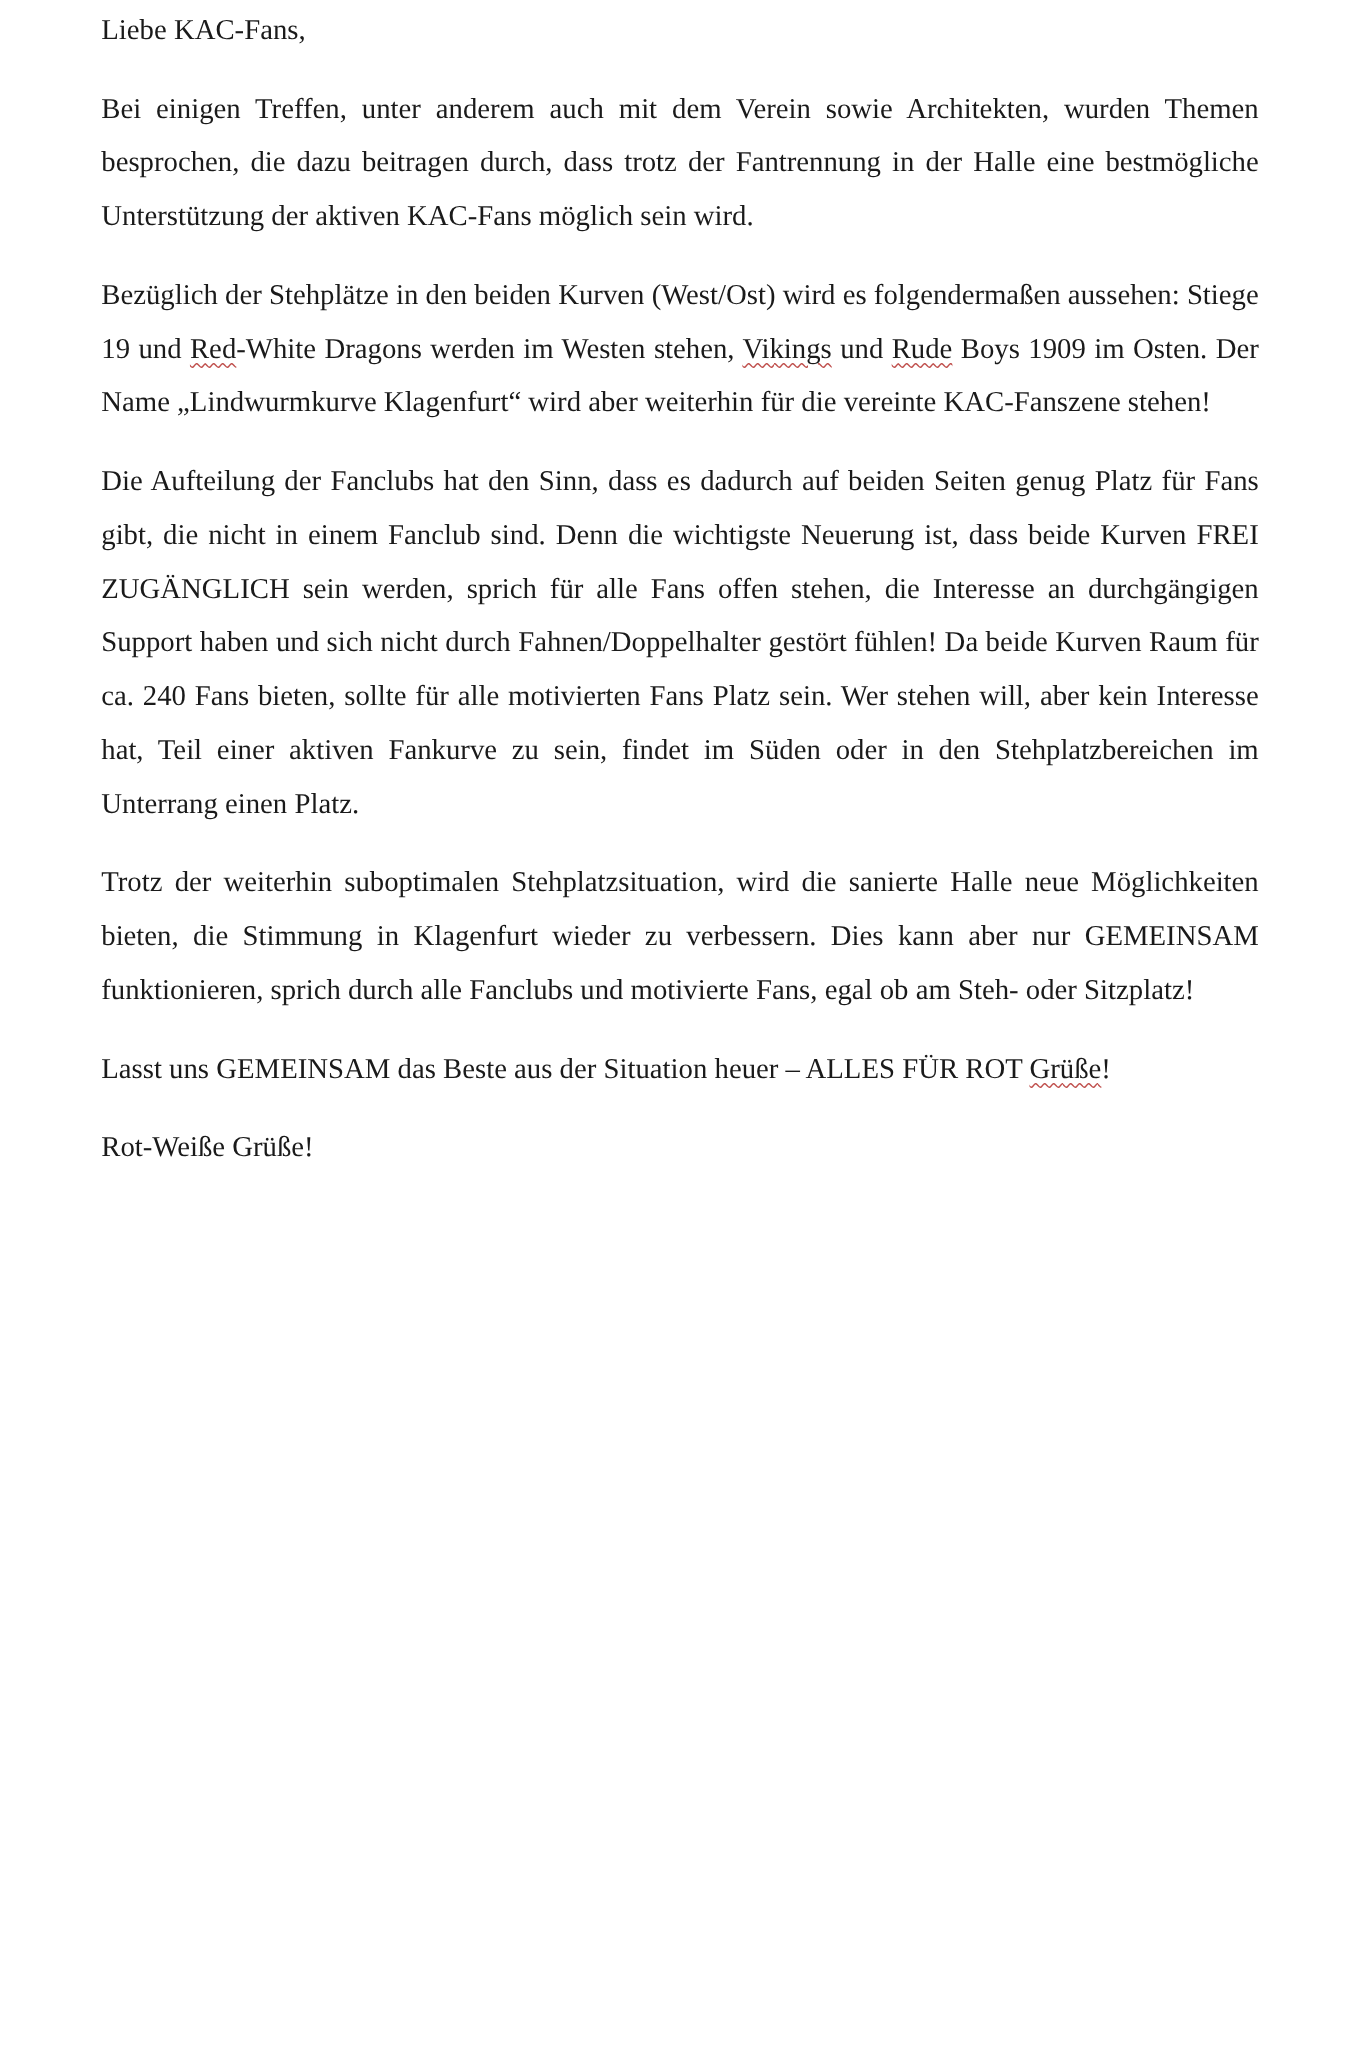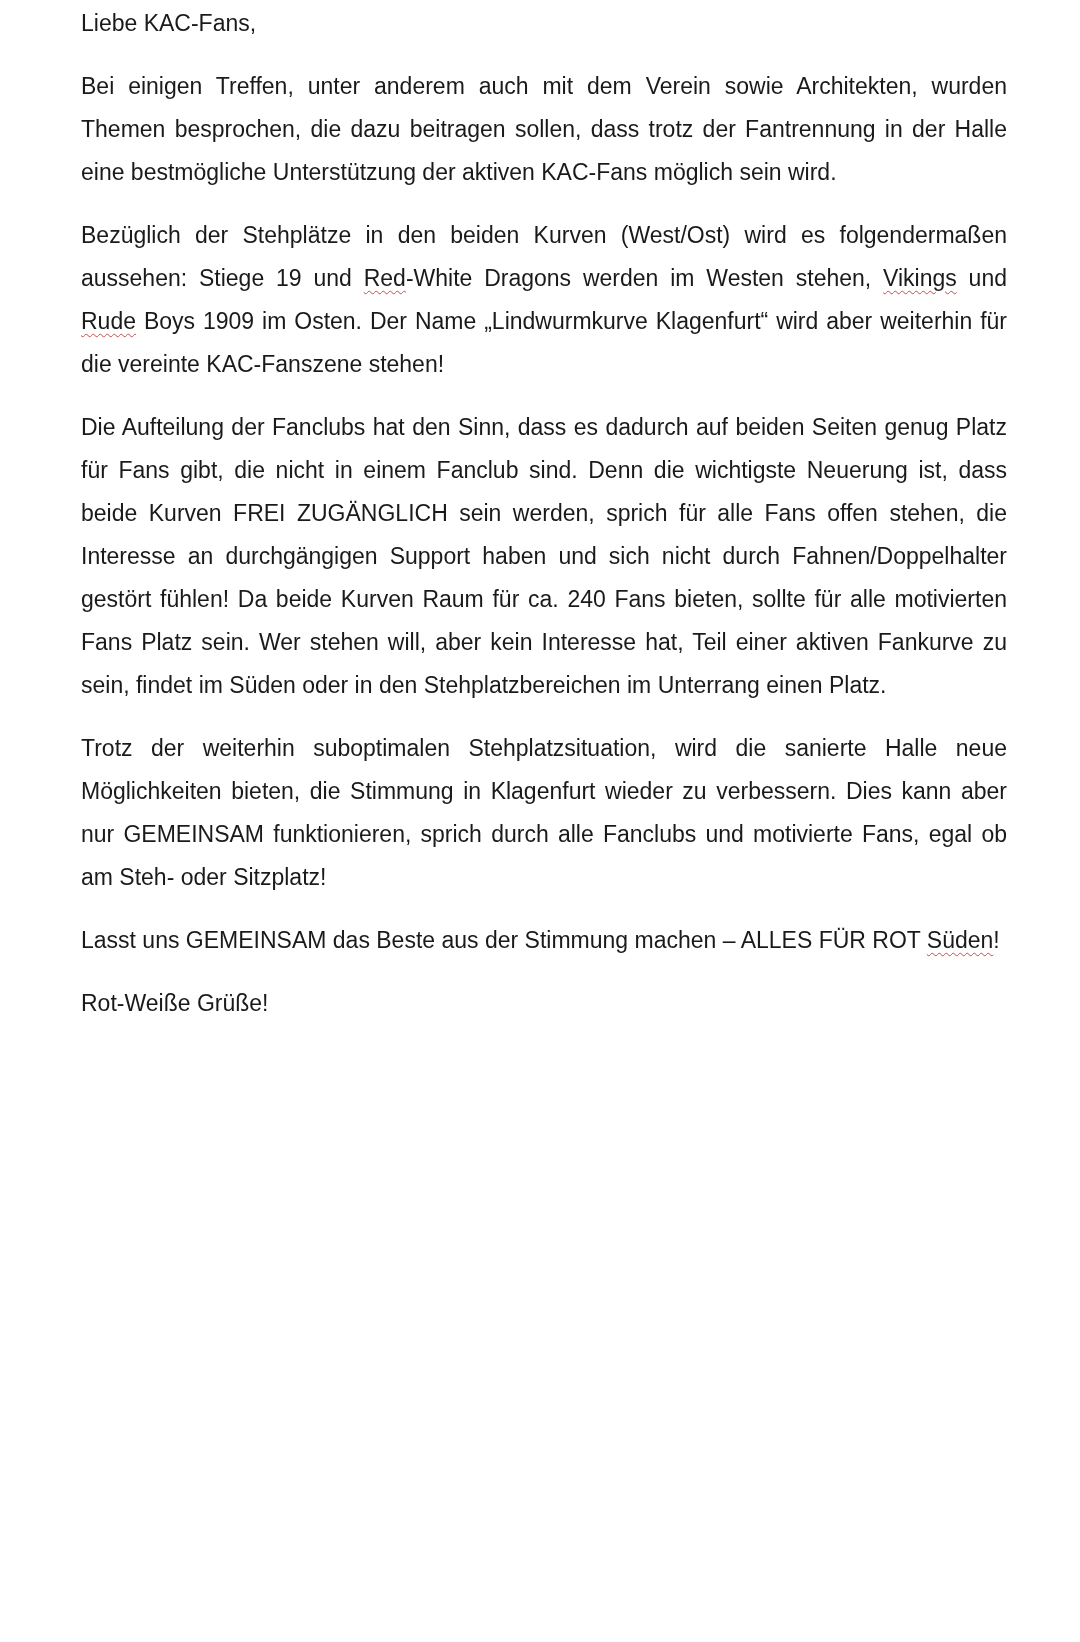--- a/index.html
+++ b/index.html
@@ -11,21 +11,21 @@
     width: 1080px;
     height: 1642px;
     overflow: hidden;
     position: relative;
   }
   .page {
     position: absolute;
     left: 81px;
     top: 0;
     width: 926px;
-    font-family: Liberation Sans, sans-serif;
+    font-family: Liberation Serif, serif;
     font-size: 23px;
     color: #1a1a1a;
     line-height: 43px;
   }
   .para {
     margin: 0;
     text-align: justify;
     text-align-last: left;
   }
   .greeting { margin-top: 2px; margin-bottom: 20px; }
@@ -42,25 +42,25 @@
     text-underline-offset: 4px;
   }
 </style>
 </head>
 <body>
 
 <div class="page" style="color: rgb(26, 26, 26);">
   <p class="para greeting">Liebe KAC-Fans,</p>
 
 
-  <p class="para p2">Bei einigen Treffen, unter anderem auch mit dem Verein sowie Architekten, wurden Themen besprochen, die dazu beitragen sollen, dass trotz der Fantrennung in der Halle eine bestmögliche Unterstützung der aktiven KAC-Fans möglich sein wird.</p>
+  <p class="para p2">Bei einigen Treffen, unter anderem auch mit dem Verein sowie Architekten, wurden Themen besprochen, die dazu beitragen durch, dass trotz der Fantrennung in der Halle eine bestmögliche Unterstützung der aktiven KAC-Fans möglich sein wird.</p>
 
   <p class="para p3"><span>Bezüglich der Stehplätze in den beiden Kurven (West/Ost) wird es folgendermaßen aussehen: Stiege 19 und </span><span class="squiggle" style="text-decoration-color: rgb(192, 80, 77);">Red</span><span>-White Dragons werden im Westen stehen, </span><span class="squiggle" style="text-decoration-color: rgb(192, 80, 77);">Vikings</span><span> und </span><span class="squiggle" style="text-decoration-color: rgb(192, 80, 77);">Rude</span><span> Boys 1909 im Osten. Der Name „Lindwurmkurve Klagenfurt“ wird aber weiterhin für die vereinte KAC-Fanszene stehen!</span></p>
 
   <p class="para p4">Die Aufteilung der Fanclubs hat den Sinn, dass es dadurch auf beiden Seiten genug Platz für Fans gibt, die nicht in einem Fanclub sind. Denn die wichtigste Neuerung ist, dass beide Kurven FREI ZUGÄNGLICH sein werden, sprich für alle Fans offen stehen, die Interesse an durchgängigen Support haben und sich nicht durch Fahnen/Doppelhalter gestört fühlen! Da beide Kurven Raum für ca. 240 Fans bieten, sollte für alle motivierten Fans Platz sein. Wer stehen will, aber kein Interesse hat, Teil einer aktiven Fankurve zu sein, findet im Süden oder in den Stehplatzbereichen im Unterrang einen Platz.</p>
 
   <p class="para p5">Trotz der weiterhin suboptimalen Stehplatzsituation, wird die sanierte Halle neue Möglichkeiten bieten, die Stimmung in Klagenfurt wieder zu verbessern. Dies kann aber nur GEMEINSAM funktionieren, sprich durch alle Fanclubs und motivierte Fans, egal ob am Steh- oder Sitzplatz!</p>
 
-  <p class="para p6"><span>Lasst uns GEMEINSAM das Beste aus der Stimmung machen – ALLES FÜR ROT </span><span class="squiggle" style="text-decoration-color: rgb(192, 80, 77);">Süden</span><span>!</span></p>
+  <p class="para p6"><span>Lasst uns GEMEINSAM das Beste aus der Situation heuer – ALLES FÜR ROT </span><span class="squiggle" style="text-decoration-color: rgb(192, 80, 77);">Grüße</span><span>!</span></p>
 
 
   <p class="para closing">Rot-Weiße Grüße!</p>
 </div>
 
 </body></html>

